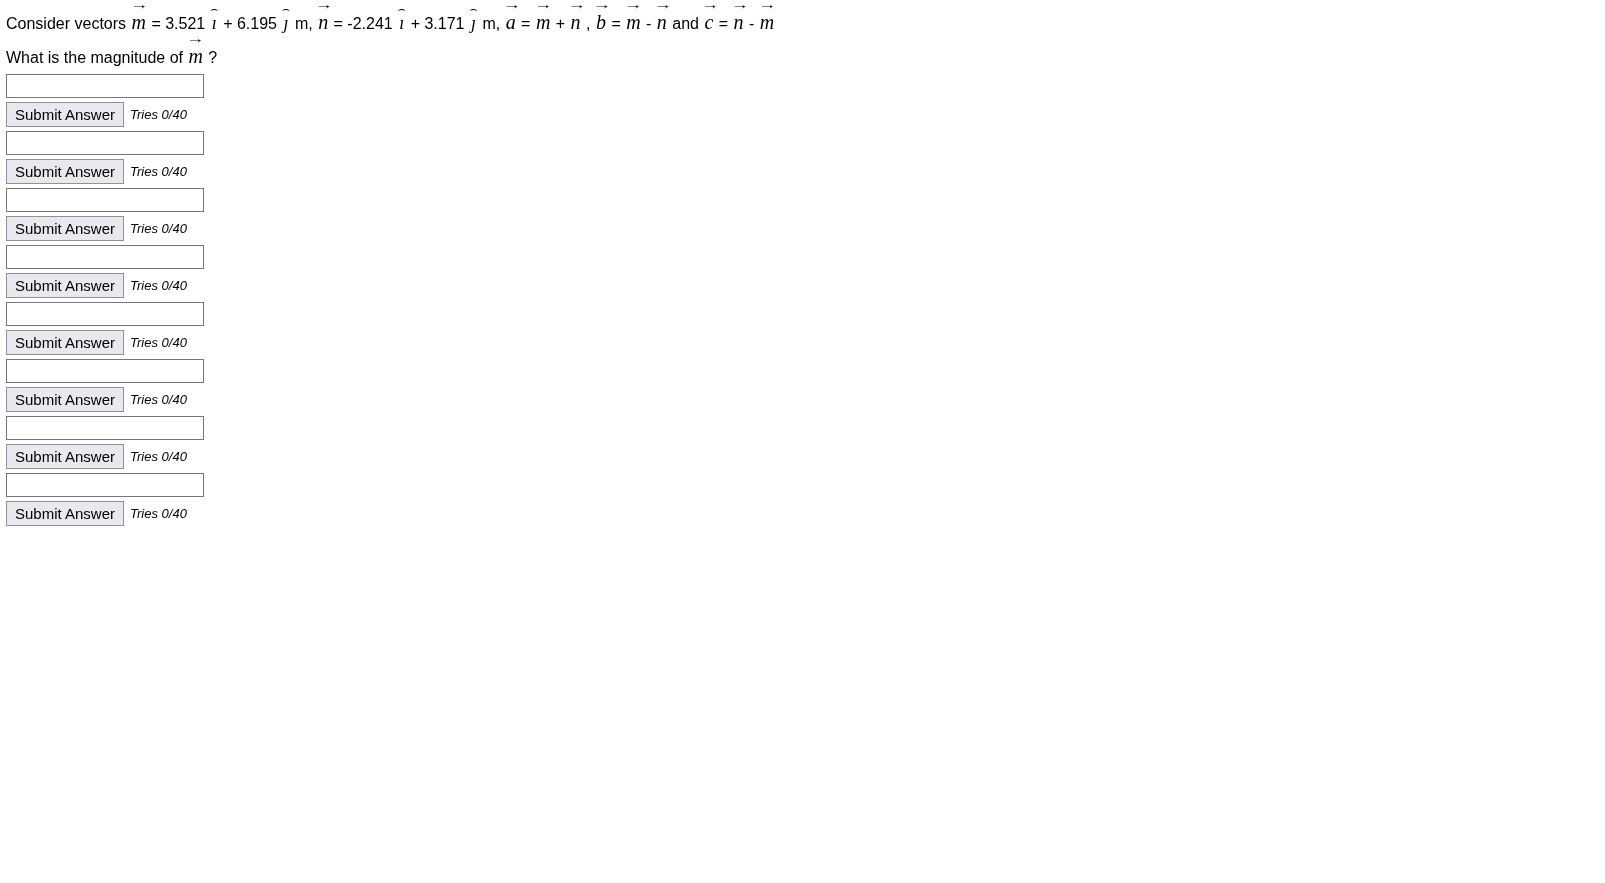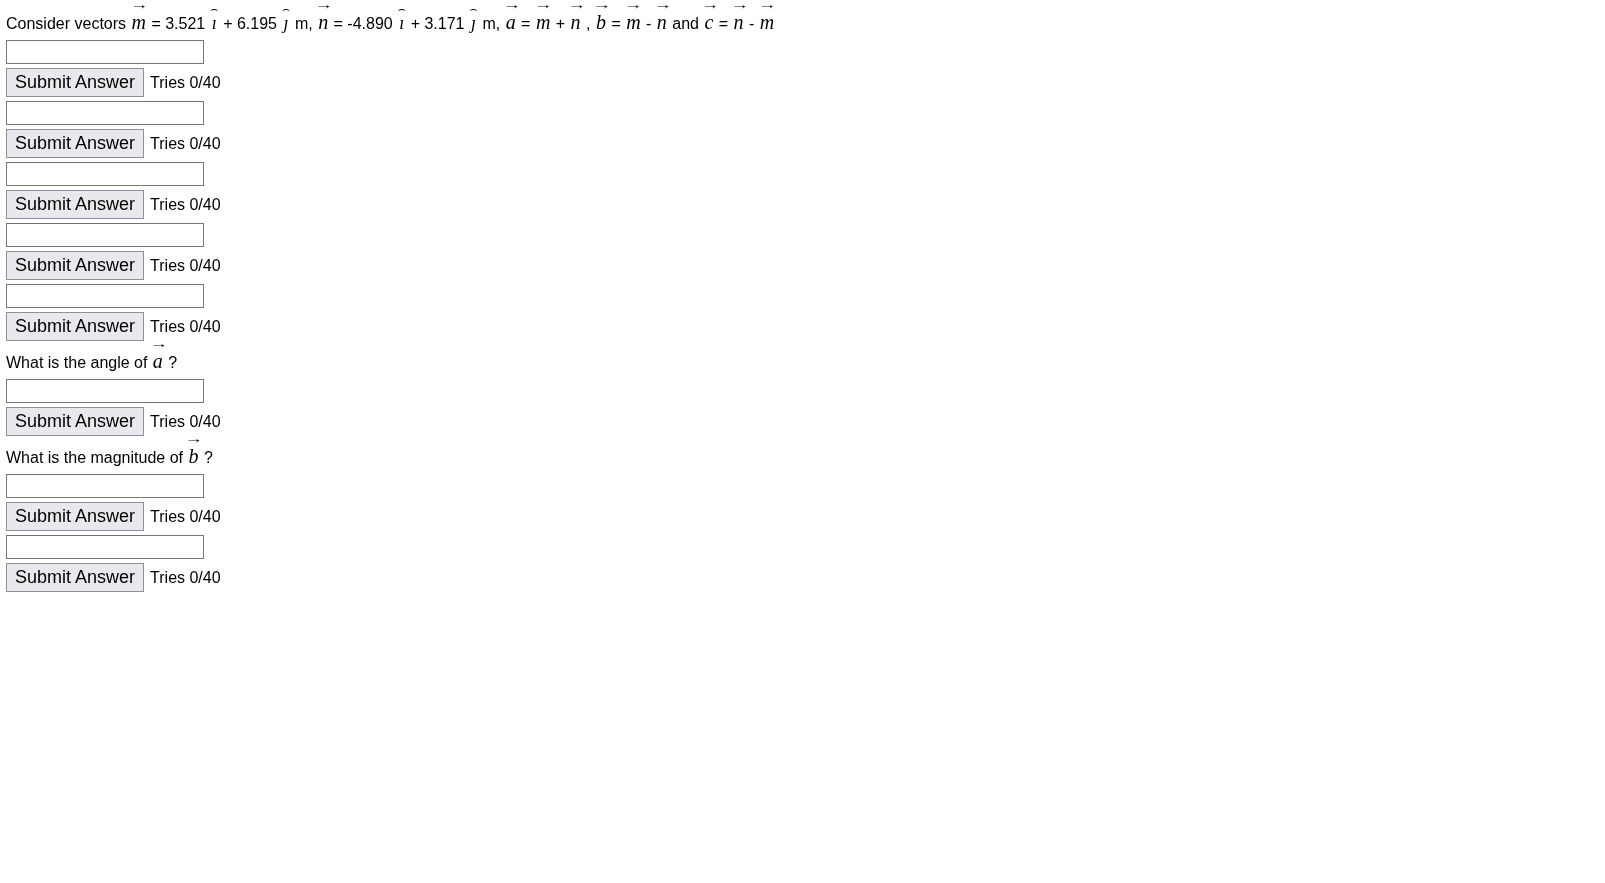--- a/index.html
+++ b/index.html
@@ -38,26 +38,27 @@
       display: flex;
       align-items: center;
       gap: 6px;
       margin-bottom: 4px;
     }
     .submit-btn {
       background: #e9e9ed;
       border: 1px solid #8f8f9d;
       padding: 3px 8px;
       font-family: Verdana, Geneva, sans-serif;
-      font-size: 18px;
+      font-size: 15px;
       color: #000;
       cursor: pointer;
     }
     .tries {
-      font-size: 16px;
+      font-size: 13px;
+      font-style: italic;
     }
     .vec {
       font-family: Georgia, 'Times New Roman', serif;
       font-style: italic;
       font-size: 20px;
       position: relative;
       display: inline-block;
       padding: 0 1px;
     }
     .vec::before {
@@ -95,21 +96,21 @@
 
 <div class="intro">
   <span>Consider vectors </span>
   <span class="vec">m</span>
   <span> = 3.521 </span>
   <span class="hat">ı</span>
   <span> + 6.195 </span>
   <span class="hat">ȷ</span>
   <span> m, </span>
   <span class="vec">n</span>
-  <span> = -4.890 </span>
+  <span> = -2.241 </span>
   <span class="hat">ı</span>
   <span> + 3.171 </span>
   <span class="hat">ȷ</span>
   <span> m, </span>
   <span class="vec">a</span>
   <span> = </span>
   <span class="vec">m</span>
   <span> + </span>
   <span class="vec">n</span>
   <span> , </span>
@@ -117,20 +118,33 @@
   <span> = </span>
   <span class="vec">m</span>
   <span> - </span>
   <span class="vec">n</span>
   <span> and </span>
   <span class="vec">c</span>
   <span> = </span>
   <span class="vec">n</span>
   <span> - </span>
   <span class="vec">m</span>
+</div>
+
+<div class="question-block">
+  <div class="question-text">
+    <span>What is the magnitude of </span>
+    <span class="vec">m</span>
+    <span> ?</span>
+  </div>
+  <input type="text" class="answer-input" style="">
+  <div class="submit-row">
+    <button class="submit-btn">Submit Answer</button>
+    <span class="tries">Tries 0/40</span>
+  </div>
 </div>
 
 <div class="question-block">
   <input type="text" class="answer-input" style="">
   <div class="submit-row">
     <button class="submit-btn">Submit Answer</button>
     <span class="tries">Tries 0/40</span>
   </div>
 </div>
 
@@ -160,38 +174,20 @@
 
 <div class="question-block">
   <input type="text" class="answer-input" style="">
   <div class="submit-row">
     <button class="submit-btn">Submit Answer</button>
     <span class="tries">Tries 0/40</span>
   </div>
 </div>
 
 <div class="question-block">
-  <div class="question-text">
-    <span>What is the angle of </span>
-    <span class="vec">a</span>
-    <span> ?</span>
-  </div>
-  <input type="text" class="answer-input" style="">
-  <div class="submit-row">
-    <button class="submit-btn">Submit Answer</button>
-    <span class="tries">Tries 0/40</span>
-  </div>
-</div>
-
-<div class="question-block">
-  <div class="question-text">
-    <span>What is the magnitude of </span>
-    <span class="vec">b</span>
-    <span>?</span>
-  </div>
   <input type="text" class="answer-input" style="">
   <div class="submit-row">
     <button class="submit-btn">Submit Answer</button>
     <span class="tries">Tries 0/40</span>
   </div>
 </div>
 
 <div class="question-block">
   <input type="text" class="answer-input" style="">
   <div class="submit-row">

